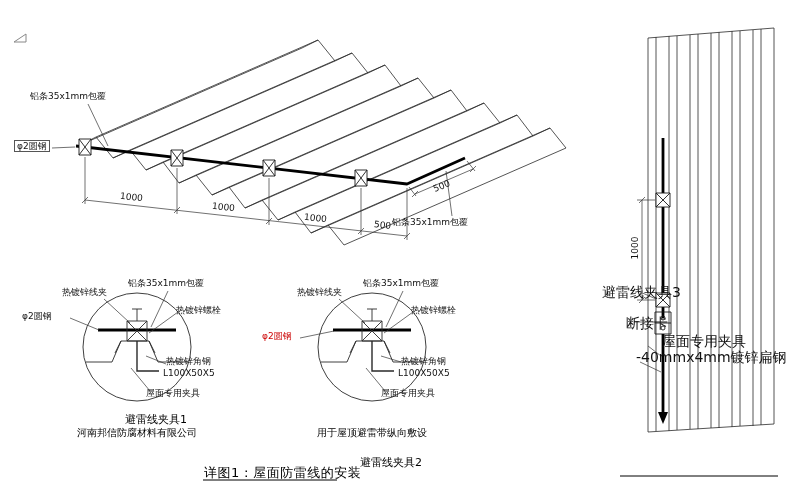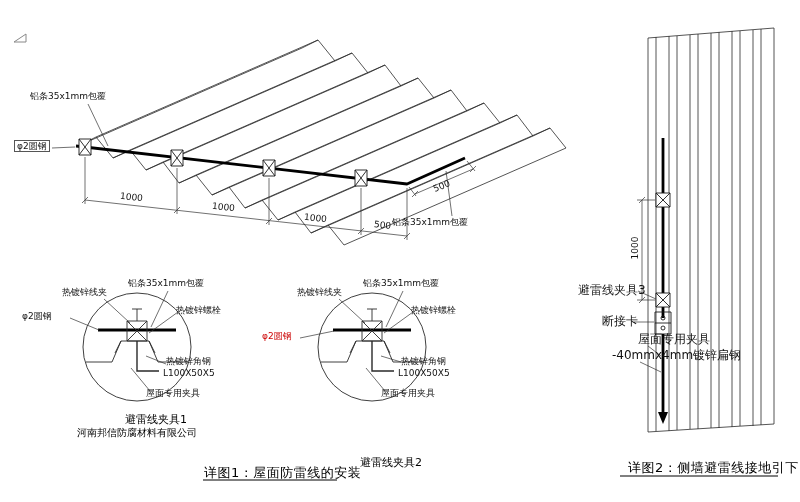--- a/index.html
+++ b/index.html
@@ -1,20 +1,20 @@
 <!DOCTYPE html>
 <html><head>
 <meta charset="utf-8">
 <style>
   html,body{margin:0;padding:0;background:#fff;}
   .screen{position:relative;width:800px;height:502px;background:#fff;overflow:hidden;
           font-family:"DejaVu Sans",sans-serif;}
   .screen svg{position:absolute;left:0;top:0;}
   .lbl{position:absolute;font-size:9px;line-height:1.15;color:#111;white-space:nowrap;}
-  .lbl10{font-size:12px;}
+  .lbl10{font-size:14px;margin-left:24px;}
   .boxed{border:1px solid #555;padding:0 2px;background:rgba(255,255,255,.6);}
   .dim{position:absolute;font-size:9px;color:#111;white-space:nowrap;}
   .red{color:#cc0000;}
   .dtitle{position:absolute;font-size:11px;color:#000;text-align:right;white-space:nowrap;}
   .dsub{position:absolute;font-size:10px;color:#000;text-align:center;white-space:nowrap;}
   .cap{position:absolute;font-size:13px;color:#000;letter-spacing:.5px;white-space:nowrap;}
   .wm{position:absolute;font-size:27px;color:#9a9a9a;letter-spacing:3px;opacity:.85;white-space:nowrap;}
   .rot6{transform:rotate(6deg);transform-origin:center;}
   .rotm23{transform:rotate(-23deg);transform-origin:center;}
   .rotm90{transform:rotate(-90deg);transform-origin:center;}
@@ -134,24 +134,24 @@
   <div class="dsub" style="left:64px;top:426px;width:146px;">河南邦信防腐材料有限公司</div>
 
   <div class="lbl" style="left:297px;top:287px;">热镀锌线夹</div>
   <div class="lbl" style="left:363px;top:278px;">铝条35x1mm包覆</div>
   <div class="lbl" style="left:411px;top:305px;">热镀锌螺栓</div>
   <div class="lbl red" style="left:262px;top:331px;">φ2圆钢</div>
   <div class="lbl" style="left:401px;top:356px;">热镀锌角钢</div>
   <div class="lbl" style="left:398px;top:368px;">L100X50X5</div>
   <div class="lbl" style="left:381px;top:388px;">屋面专用夹具</div>
   <div class="dtitle" style="left:322px;top:412px;width:100px;margin-top:43px;">避雷线夹具2</div>
+  <div class="dsub" style="left:299px;top:426px;width:146px;">用于屋顶避雷带纵向敷设</div>
 
   <div class="cap" style="left:204px;top:464px;">详图1：屋面防雷线的安装</div>
 
   <div class="dim rotm90" style="left:622px;top:243px;width:26px;text-align:center;">1000</div>
   <div class="lbl lbl10" style="left:578px;top:284px;">避雷线夹具3</div>
   <div class="lbl lbl10" style="left:602px;top:315px;">断接卡</div>
   <div class="lbl lbl10" style="left:638px;top:333px;">屋面专用夹具</div>
   <div class="lbl lbl10" style="left:612px;top:349px;">-40mmx4mm镀锌扁钢</div>
 
-  <div class="cap" style="left:628px;top:459px;">详图2：侧墙避雷线接地引下</div>
 
 </div>
 
 </body></html>

